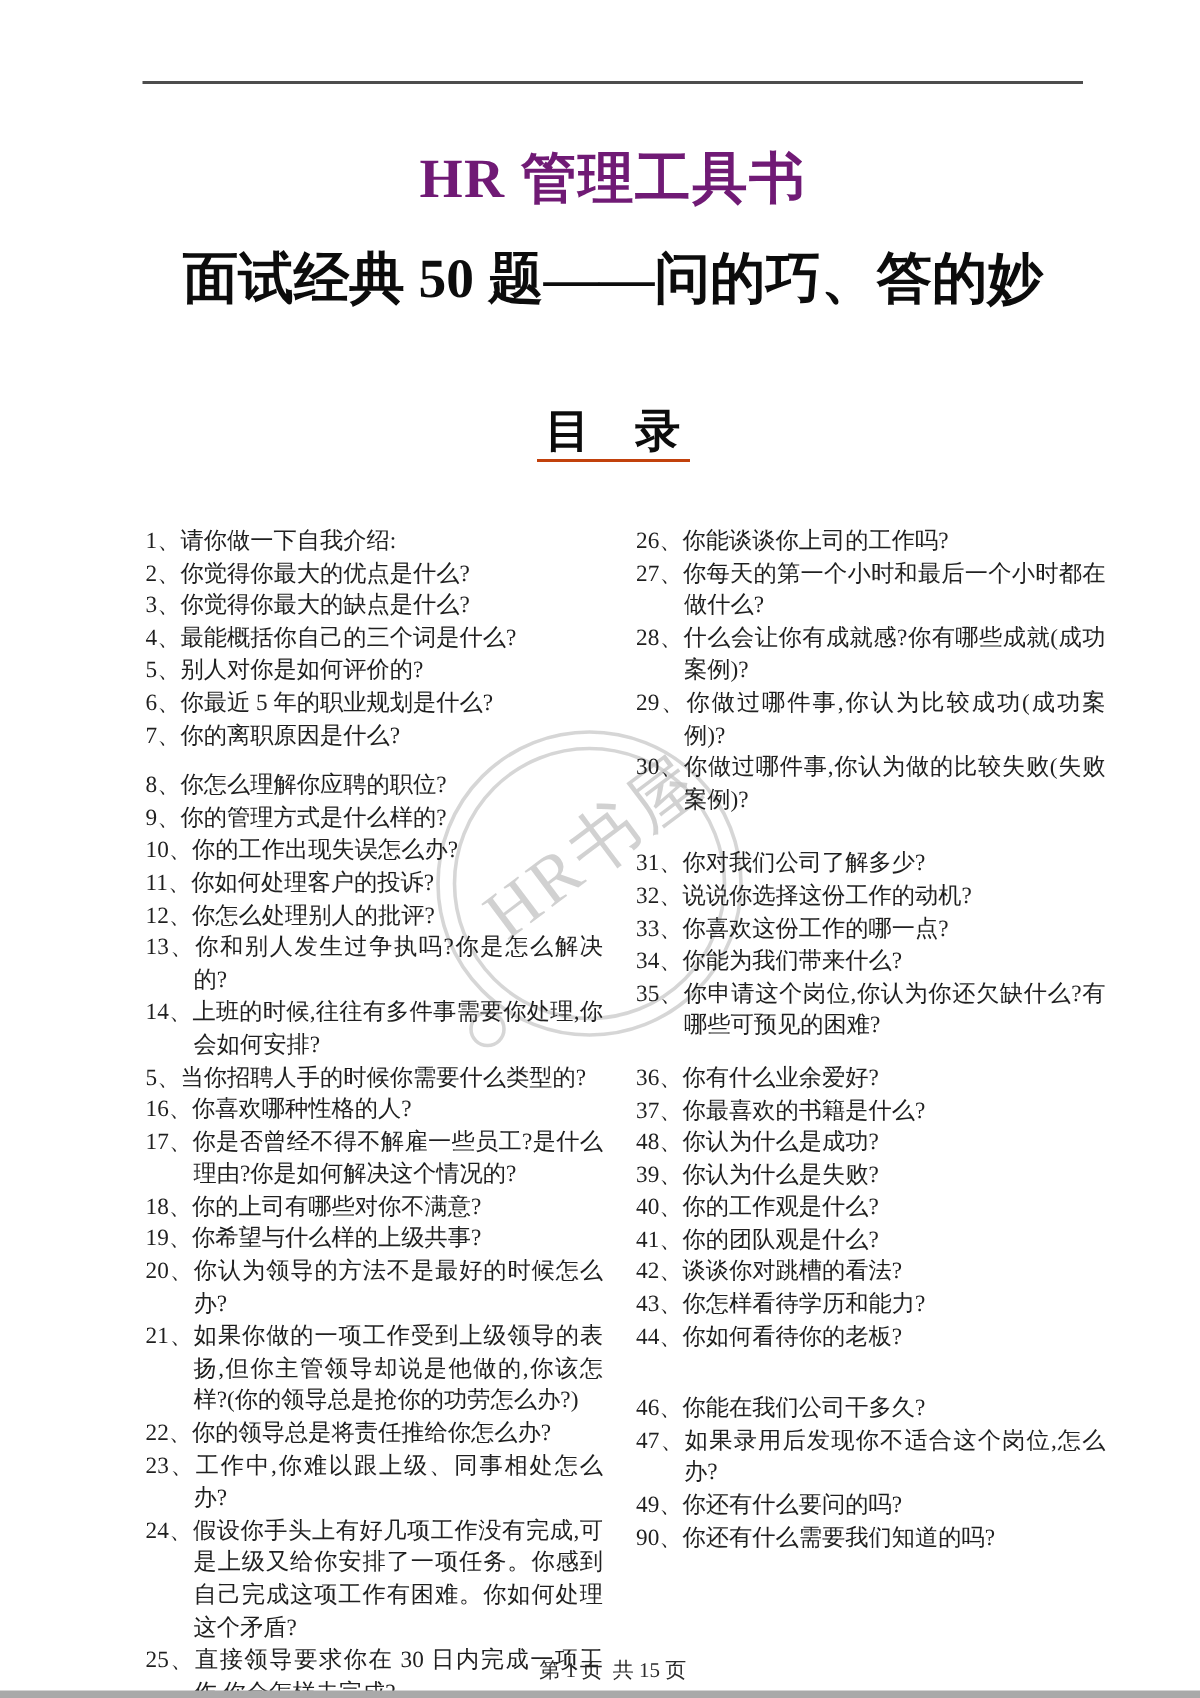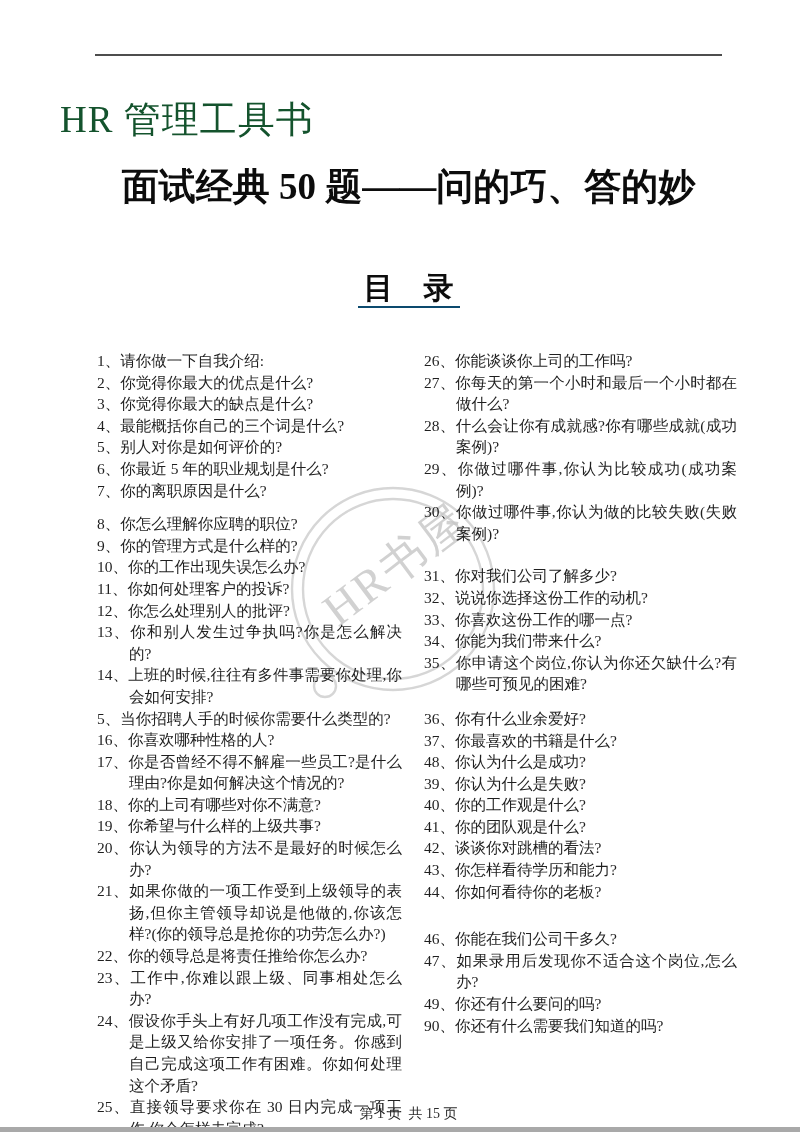--- a/index.html
+++ b/index.html
@@ -40,25 +40,25 @@
     width: 627px;
     height: 2px;
     background: #4d4d4d;
   }
   .doc-title {
     position: absolute;
     left: 60px;
     top: 96px;
     width: 697px;
     margin: 0;
-    text-align: left;
+    text-align: center;
     font-size: 37px;
     line-height: 1.3;
-    font-weight: normal;
-    color: #14532d;
+    font-weight: bold;
+    color: #701a75;
     letter-spacing: 1px;
   }
   .doc-subtitle {
     position: absolute;
     left: 40px;
     top: 163px;
     width: 737px;
     margin: 0;
     text-align: center;
     font-size: 37px;
@@ -72,21 +72,21 @@
     top: 268px;
     width: 627px;
     margin: 0;
     text-align: center;
     font-size: 30px;
     line-height: 1.3;
     font-weight: bold;
     color: #0c0c0c;
   }
   .toc-heading .underlined {
-    border-bottom: 2px solid #0c4a6e;
+    border-bottom: 2px solid #c2410c;
     padding: 0 6px 2px 6px;
   }
   .toc {
     position: absolute;
     left: 97px;
     top: 350px;
     width: 640px;
     display: flex;
   }
   .toc-col {

